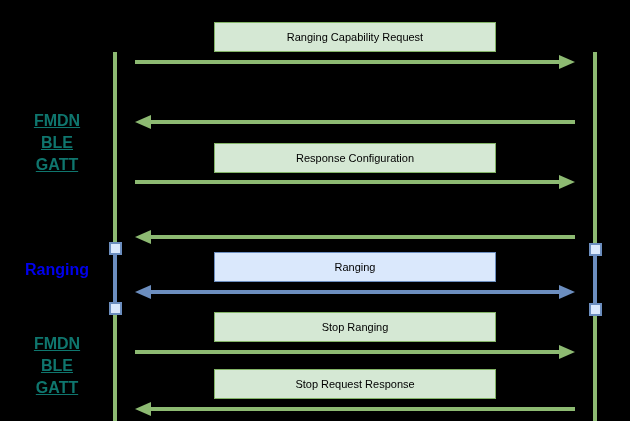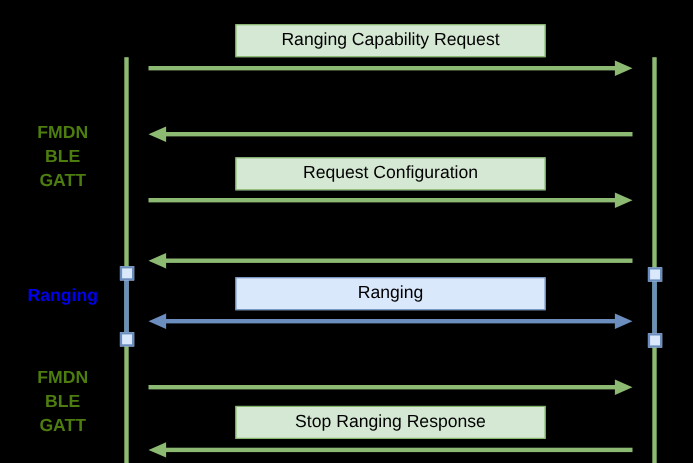--- a/index.html
+++ b/index.html
@@ -7,41 +7,41 @@
     position:relative; width:630px; height:421px;
     background:#000000; overflow:hidden;
     font-family:"Liberation Sans", sans-serif;
   }
 
   
   .lane-label {
     position:absolute; left:8px; width:98px;
     text-align:center; font-weight:bold; font-size:16px; line-height:22px;
   }
-  .lane-label.green { color:#4d7c0f; }
+  .lane-label.green { color:#0f766e;text-decoration:underline; }
   .lane-label.blue  { color:#0000EE; }
 
   
   .lifeline {
     position:absolute; top:52px; bottom:0; width:4px;
     background:#8dba72;
   }
   .activation-line {
     position:absolute; width:4px; background:#6c8ebf;
   }
   .activation-square {
     position:absolute; width:13px; height:13px; box-sizing:border-box;
     background:#dae8fc; border:2px solid #6c8ebf;
   }
 
   
   .msg-box {
     position:absolute; left:214px; width:282px; height:30px;
     box-sizing:border-box; line-height:28px; text-align:center;
-    font-size:16px; color:#000000;
+    font-size:11px; color:#000000;
   }
   .msg-box.green { background:#d5e8d4; border:1px solid #82b366; }
   .msg-box.blue  { background:#dae8fc; border:1px solid #6c8ebf; }
 
   
   .arrow { position:absolute; left:135px; width:440px; height:16px; }
   .arrow .shaft { position:absolute; top:6px; height:4px; }
   .arrow.dir-right .shaft { left:0; right:13px; }
   .arrow.dir-left  .shaft { left:13px; right:0; }
   .arrow.dir-both  .shaft { left:13px; right:13px; }
@@ -79,23 +79,24 @@
   <div class="lifeline" style="left:593px"></div>
 
   <div class="activation-line" style="left:113px; top:250px; height:58px"></div>
   <div class="activation-line" style="left:593px; top:250px; height:58px"></div>
   <div class="activation-square" style="left:109px; top:242px"></div>
   <div class="activation-square" style="left:109px; top:302px"></div>
   <div class="activation-square" style="left:589px; top:243px"></div>
   <div class="activation-square" style="left:589px; top:303px"></div>
 
   <div class="msg-box green" style="top:22px">Ranging Capability Request</div>
-  <div class="msg-box green" style="top:143px">Request Configuration</div>
+  <div class="msg-box green" style="top:143px">Response Configuration</div>
   <div class="msg-box blue" style="top:252px">Ranging</div>
-  <div class="msg-box green" style="top:369px">Stop Ranging Response</div>
+  <div class="msg-box green" style="top:312px">Stop Ranging</div>
+  <div class="msg-box green" style="top:369px">Stop Request Response</div>
 
   <div class="arrow green dir-right" style="top:54px">
     <div class="shaft"></div>
     <div class="head at-right"></div>
   </div>
   <div class="arrow green dir-left" style="top:114px">
     <div class="shaft"></div>
     <div class="head at-left"></div>
   </div>
   <div class="arrow green dir-right" style="top:174px">

